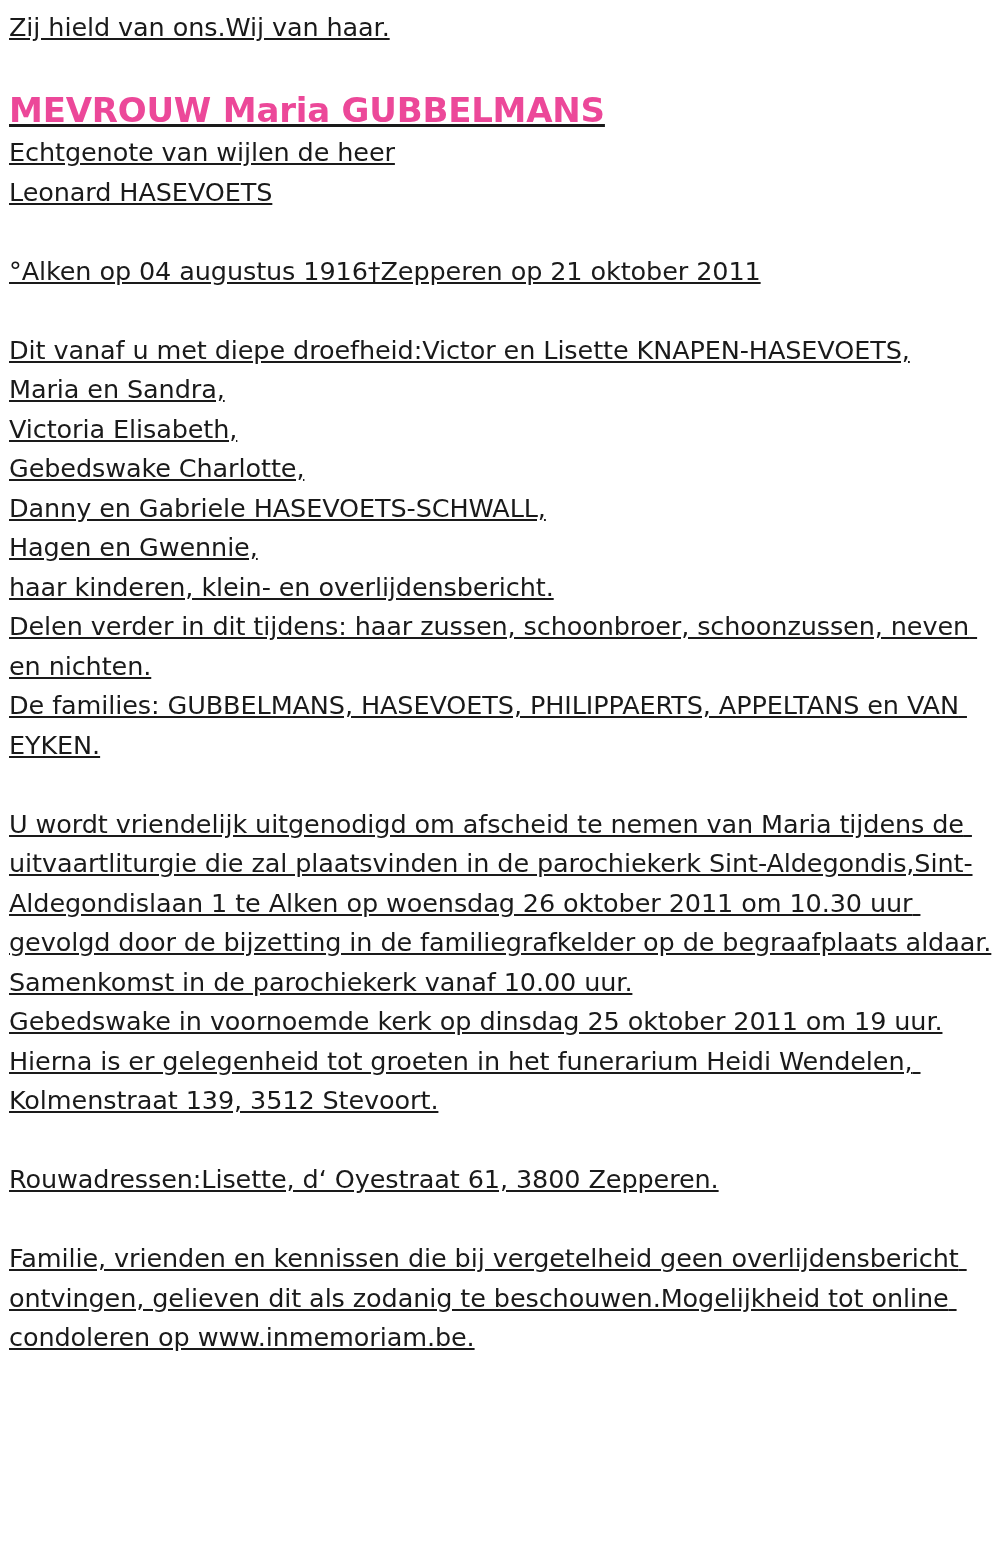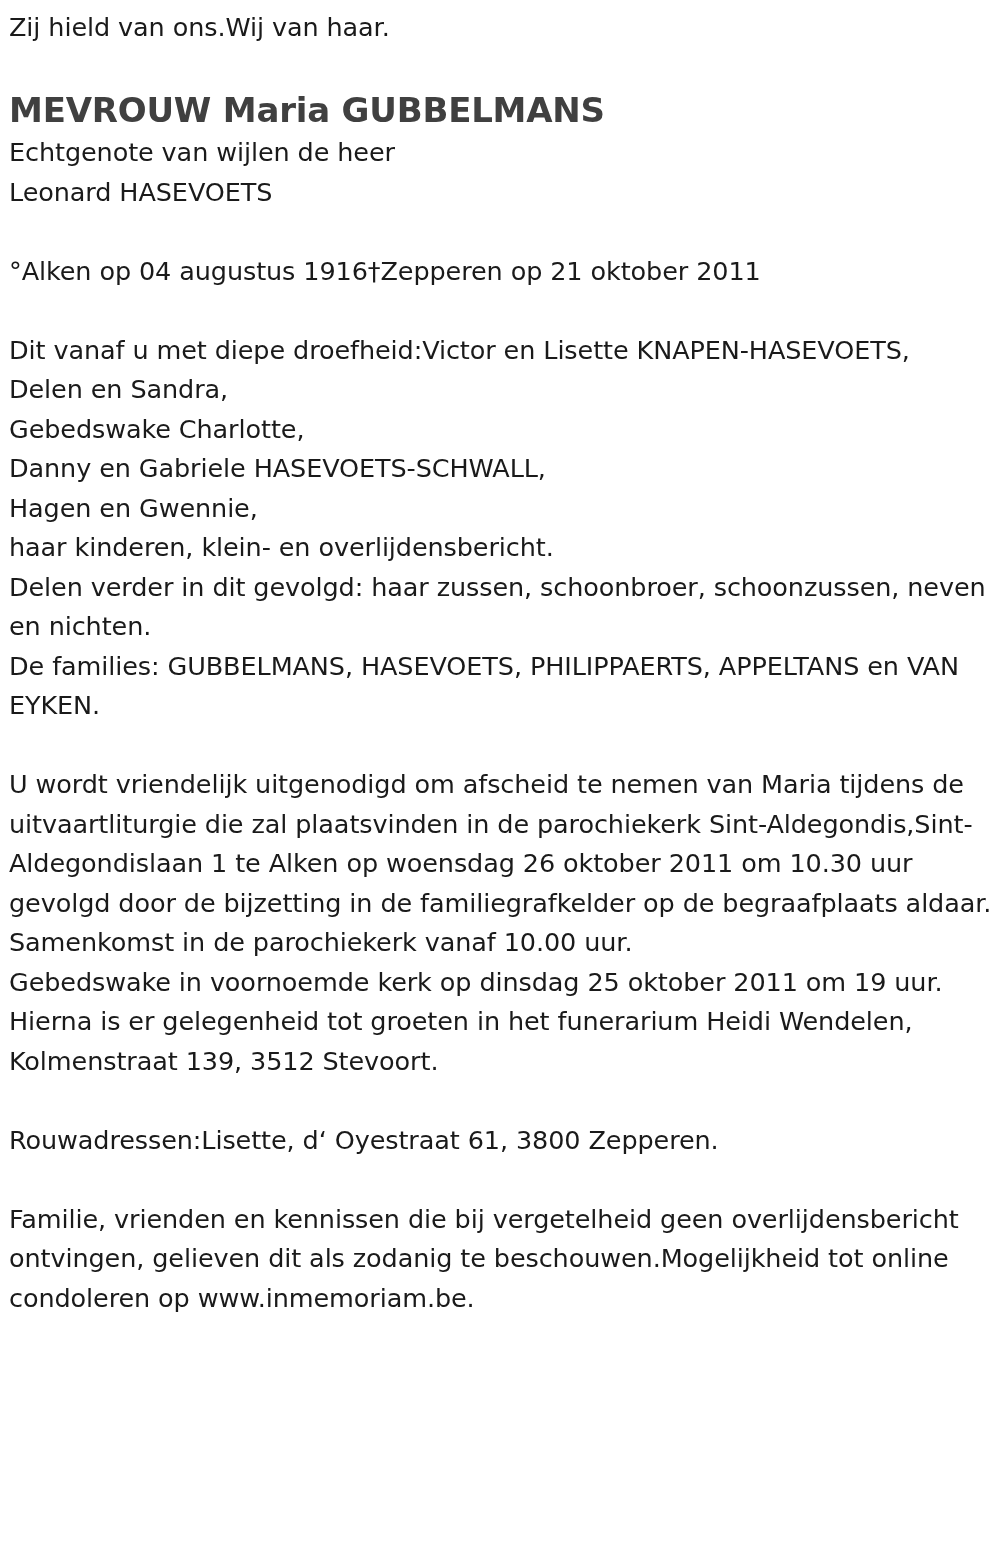--- a/index.html
+++ b/index.html
@@ -33,28 +33,29 @@
     height: 39.5px;
   }
   .line.blank::after {
     content: "\00a0";
   }
   .deceased-name {
     font-size: 34px;
     line-height: 46px;
     font-weight: 700;
     letter-spacing: -0.2px;
-    color: #404040;
+    color: #ec4899;
     margin: 0;
     padding: 0;
     white-space: pre-wrap;
   }
   .block {
     margin: 0;
     padding: 0;
+    text-decoration: underline;
   }
 </style>
 </head>
 <body>
 
 <div class="obituary">
 
   <div class="block">
     <div class="line">Zij hield van ons.Wij van haar.</div>
   </div>
@@ -70,26 +71,27 @@
   <div class="line blank"></div>
 
   <div class="block">
     <div class="line">°Alken op 04 augustus 1916†Zepperen op 21 oktober 2011</div>
   </div>
 
   <div class="line blank"></div>
 
   <div class="block">
     <div class="line">Dit vanaf u met diepe droefheid:Victor en Lisette KNAPEN-HASEVOETS,</div>
-    <div class="line">Delen en Sandra,</div>
+    <div class="line">Maria en Sandra,</div>
+    <div class="line">Victoria Elisabeth,</div>
     <div class="line">Gebedswake Charlotte,</div>
     <div class="line">Danny en Gabriele HASEVOETS-SCHWALL,</div>
     <div class="line">Hagen en Gwennie,</div>
     <div class="line">haar kinderen, klein- en overlijdensbericht.</div>
-    <div class="line">Delen verder in dit gevolgd: haar zussen, schoonbroer, schoonzussen, neven en nichten.</div>
+    <div class="line">Delen verder in dit tijdens: haar zussen, schoonbroer, schoonzussen, neven en nichten.</div>
     <div class="line">De families: GUBBELMANS, HASEVOETS, PHILIPPAERTS, APPELTANS en VAN EYKEN.</div>
   </div>
 
   <div class="line blank"></div>
 
   <div class="block">
     <div class="line">U wordt vriendelijk uitgenodigd om afscheid te nemen van Maria tijdens de uitvaartliturgie die zal plaatsvinden in de parochiekerk Sint-Aldegondis,Sint-Aldegondislaan 1 te Alken op woensdag 26 oktober 2011 om 10.30 uur gevolgd door de bijzetting in de familiegrafkelder op de begraafplaats aldaar.</div>
     <div class="line">Samenkomst in de parochiekerk vanaf 10.00 uur.</div>
     <div class="line">Gebedswake in voornoemde kerk op dinsdag 25 oktober 2011 om 19 uur.</div>
     <div class="line">Hierna is er gelegenheid tot groeten in het funerarium Heidi Wendelen, Kolmenstraat 139, 3512 Stevoort.</div>

